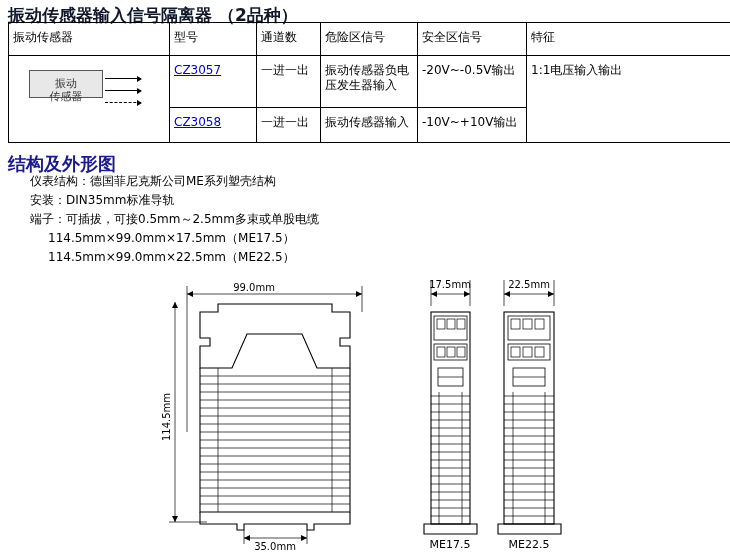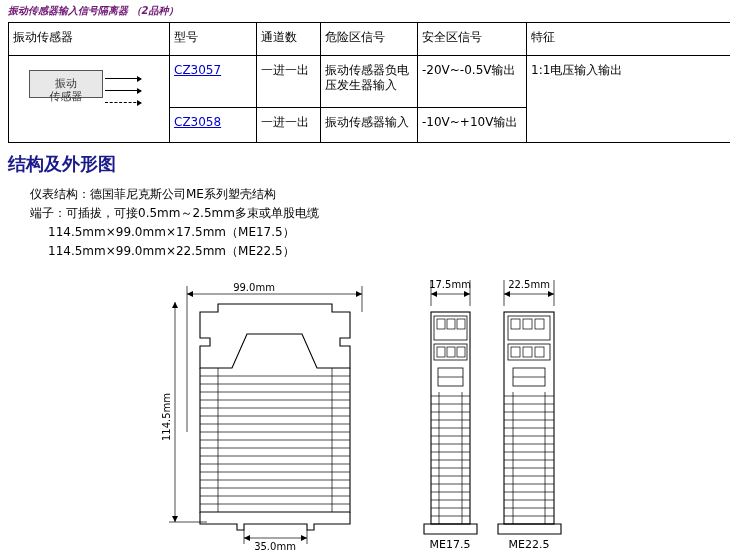--- a/index.html
+++ b/index.html
@@ -20,25 +20,24 @@
     position: relative;
     width: 730px;
     height: 559px;
   }
 
   
   .main-title {
     position: absolute;
     left: 8px;
     top: 4px;
-    font-size: 10px;
+    font-size: 17px;
     font-weight: bold;
-    color: #701a75;
+    color: #0f172a;
     white-space: nowrap;
-    font-style: italic;
   }
 
   
   .prod-table {
     position: absolute;
     left: 8px;
     top: 22px;
     width: 700px;
     border-collapse: collapse;
     table-layout: fixed;
@@ -116,21 +115,21 @@
     left: 8px;
     top: 152px;
     font-size: 18px;
     font-weight: bold;
     color: #1a1a8c;
   }
 
   .spec-list {
     position: absolute;
     left: 30px;
-    top: 185px;
+    top: 172px;
     font-size: 12px;
     line-height: 19px;
   }
   .spec-list div { white-space: nowrap; }
   .spec-indent { padding-left: 18px; }
 
   
   .drawing {
     position: absolute;
     left: 0;
@@ -196,20 +195,21 @@
         <td>振动传感器输入</td>
         <td class="cell-mid">-10V~+10V输出</td>
       </tr>
     </tbody>
   </table>
 
   <div class="section-title">结构及外形图</div>
 
   <div class="spec-list">
     <div>仪表结构：德国菲尼克斯公司ME系列塑壳结构</div>
+    <div>安装：DIN35mm标准导轨</div>
     <div>端子：可插拔，可接0.5mm～2.5mm多束或单股电缆</div>
     <div class="spec-indent">114.5mm×99.0mm×17.5mm（ME17.5）</div>
     <div class="spec-indent">114.5mm×99.0mm×22.5mm（ME22.5）</div>
   </div>
 
   <div class="drawing">
     <svg width="730" height="287" viewBox="0 0 730 287" xmlns="http://www.w3.org/2000/svg">
       <g stroke="#000000" fill="none" stroke-width="1">
 
         <line x1="155" y1="14" x2="155" y2="160" stroke="#000000" stroke-width="0.7"></line>

